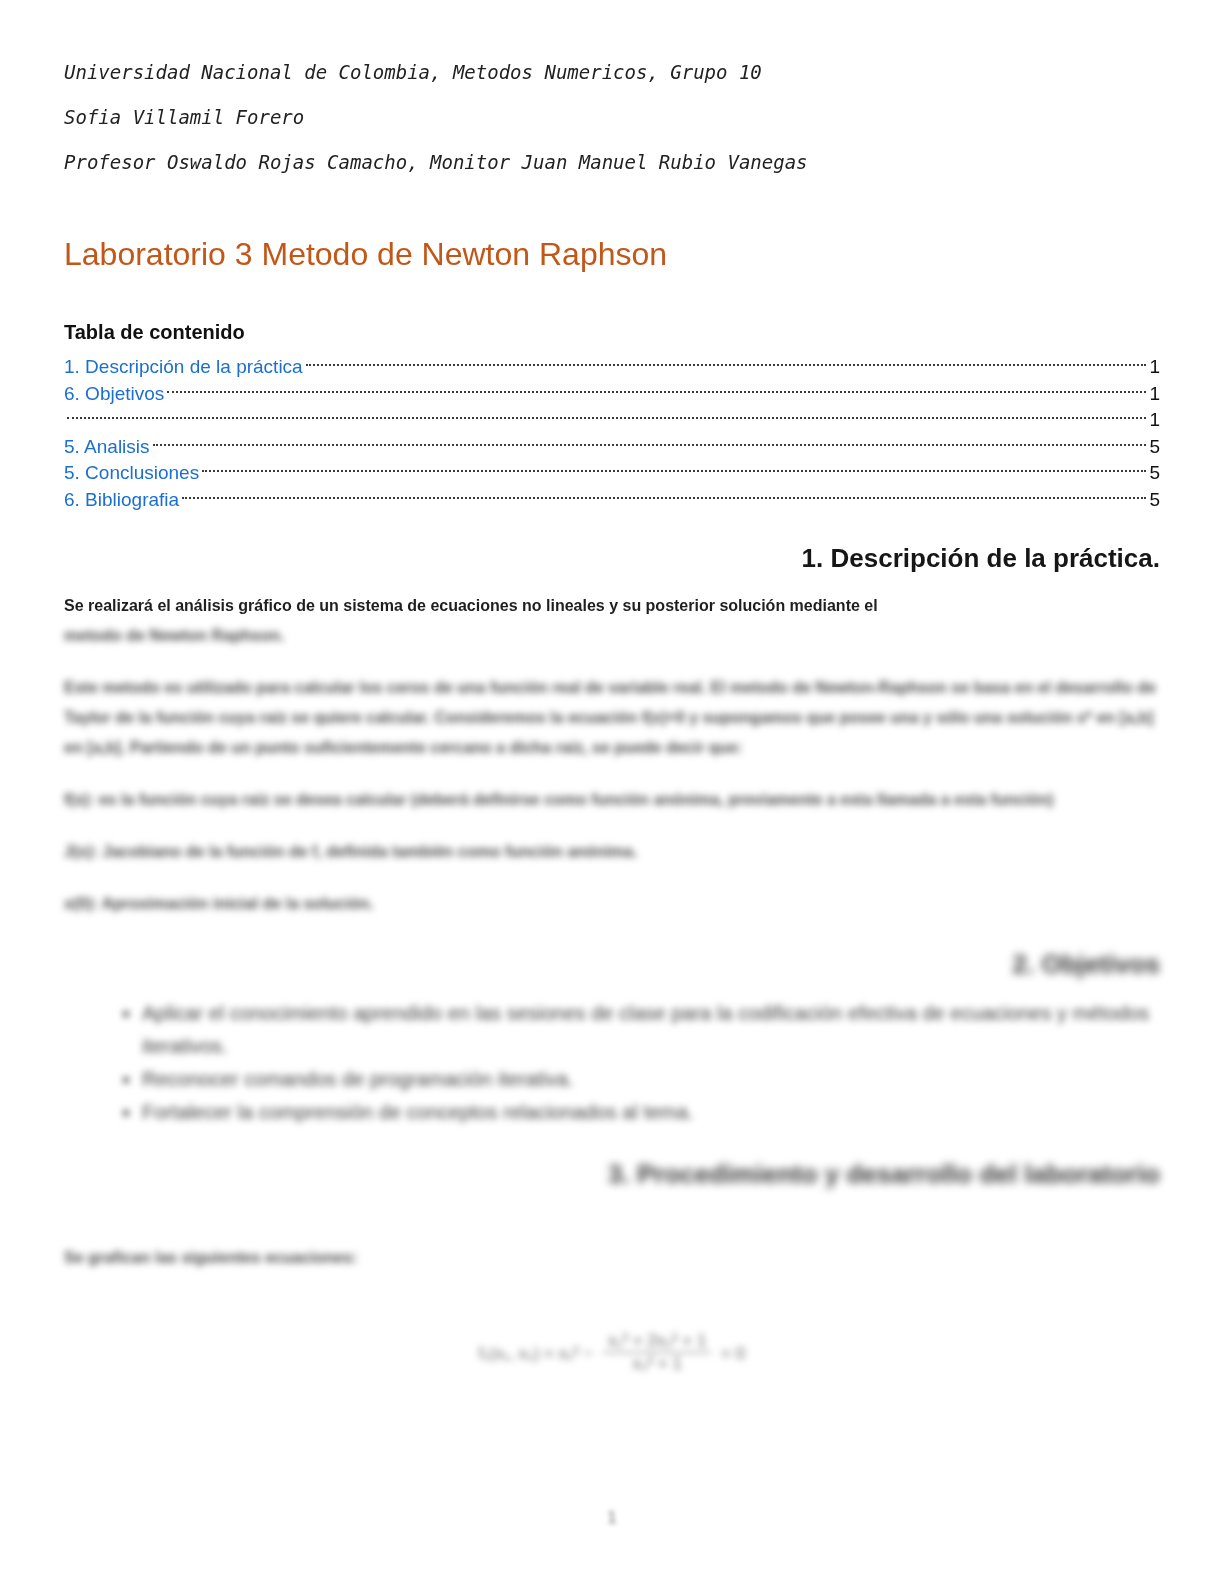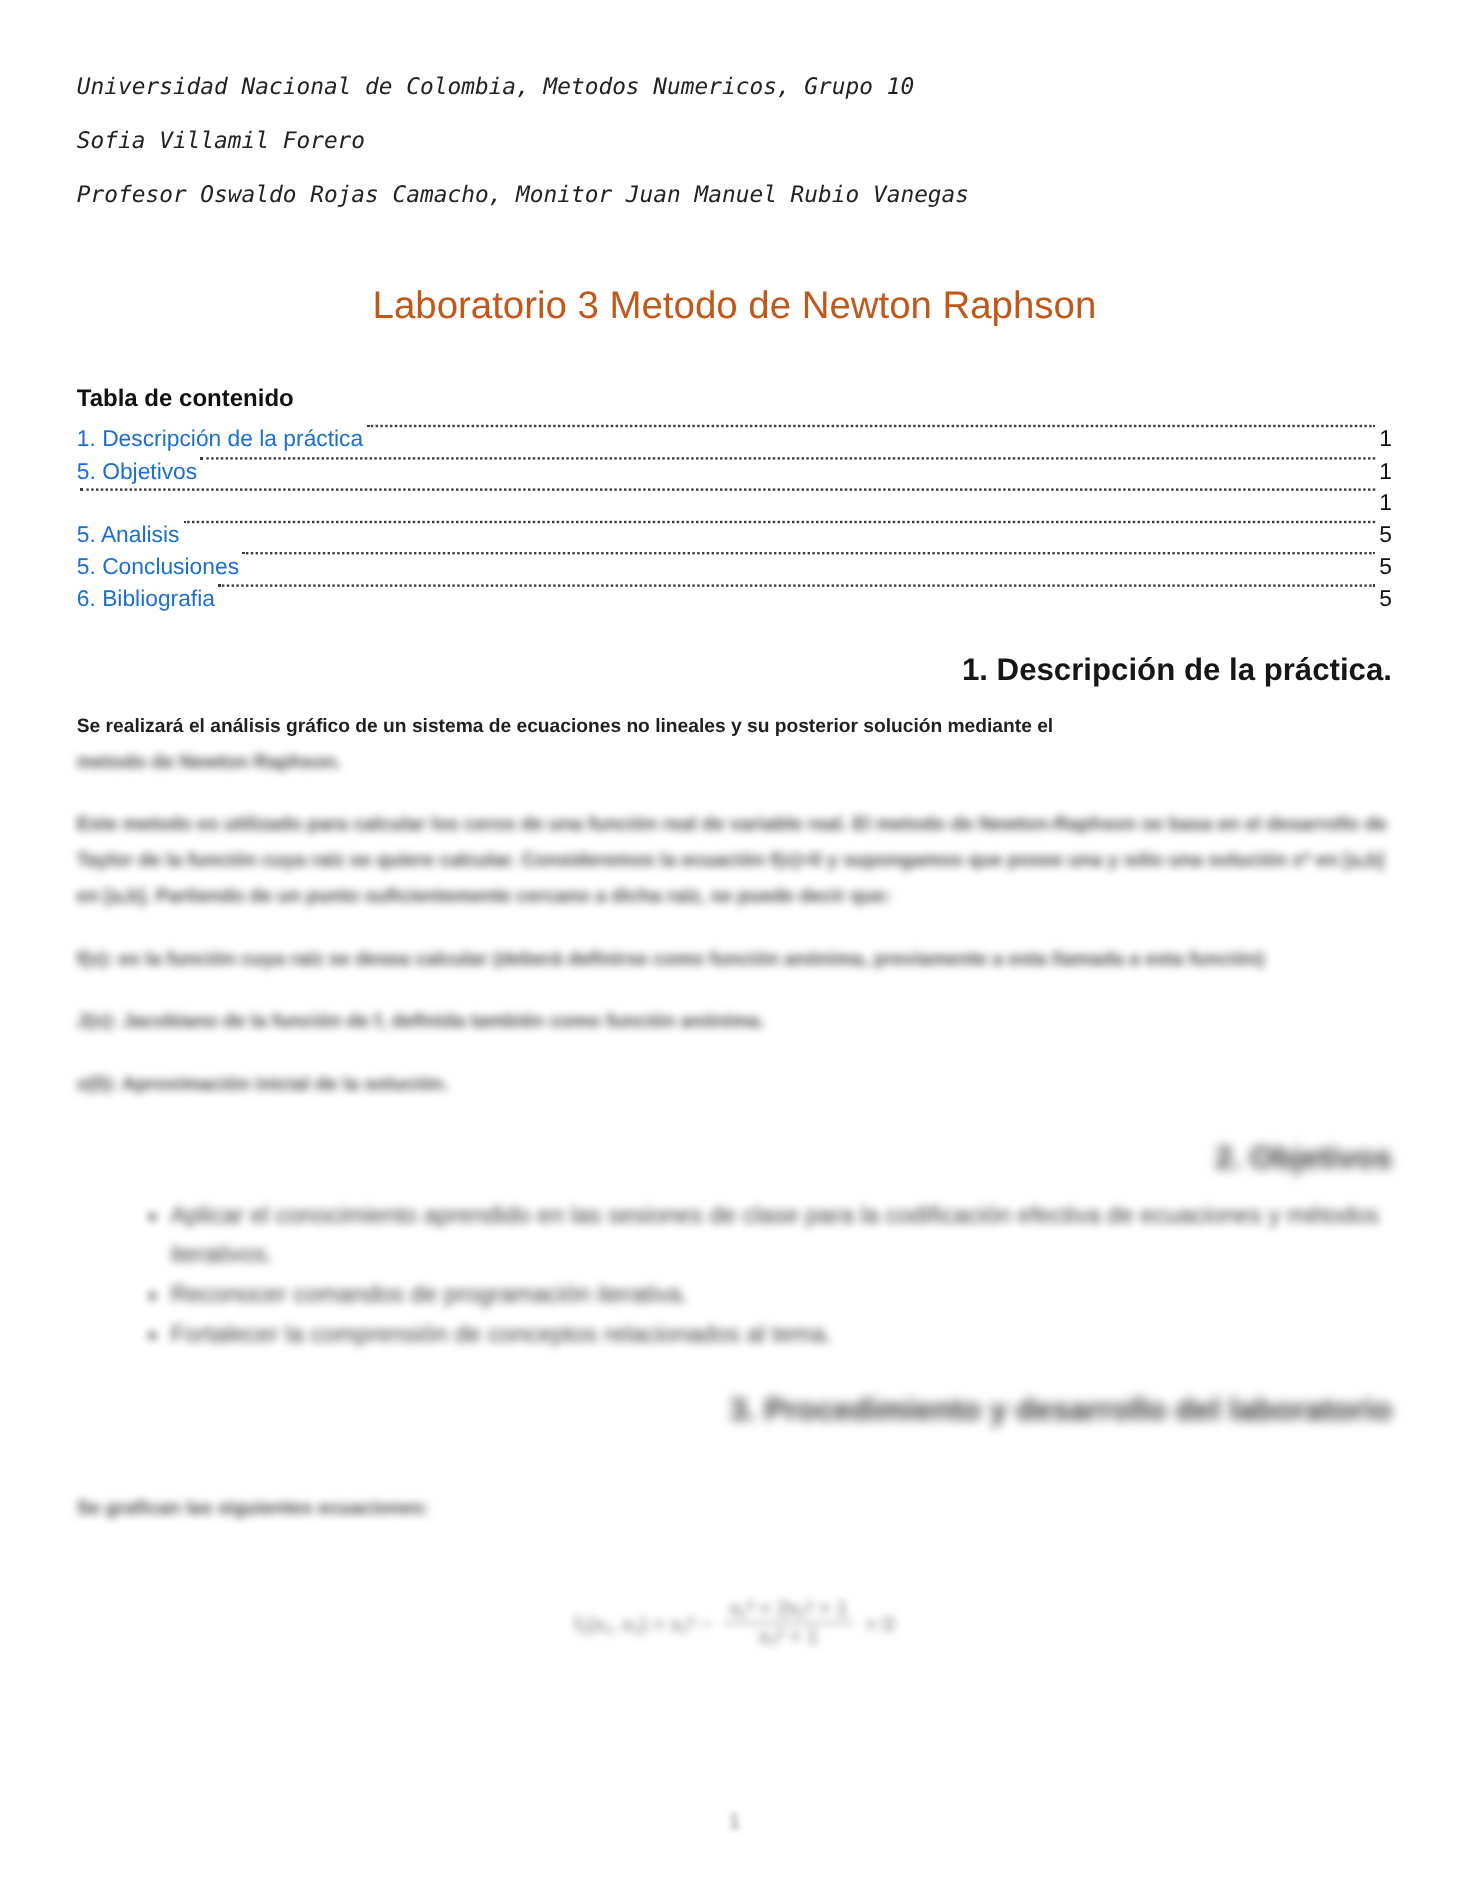--- a/index.html
+++ b/index.html
@@ -15,30 +15,29 @@
     color: #1b1b1b;
   }
 
   
   .meta { font-family: "DejaVu Sans Mono", monospace; font-style: italic; font-size: 19px; color: #222; }
   .meta div { line-height: 45px; white-space: nowrap; }
 
   
   .doc-title {
     margin: 48px 0 18px 0;
-    text-align: center;
     font-size: 32px;
     font-weight: 400;
     color: #c2571a;
     line-height: 42px;
   }
 
   
   .toc-heading { font-size: 20px; font-weight: 700; color: #111; line-height: 26px; margin-bottom: 9px; margin-top: 44px; }
-  .toc-row { display: flex; align-items: flex-start; font-size: 19px; line-height: 26.5px; }
+  .toc-row { display: flex; align-items: center; font-size: 19px; line-height: 26.5px; }
   .toc-link { color: #1b6fd1; white-space: nowrap; cursor: pointer; text-decoration: none; }
   .toc-leader { flex: 1 1 auto; border-bottom: 2px dotted #3a3a3a; margin: 0 3px 4px 3px; min-width: 20px; }
   .toc-page { color: #111; white-space: nowrap; }
 
   
   .sec-heading { font-size: 26px; font-weight: 700; color: #161616; line-height: 34px; margin: 28px 0 16px 0; text-align: right; }
 
   
   .para { font-size: 16px; line-height: 30px; margin: 0 0 22px 0; color: #1f1f1f; font-weight: bold; }
 
@@ -78,21 +77,21 @@
 
   <div class="toc">
     <div class="toc-heading">Tabla de contenido</div>
 
     <div class="toc-row">
       <span class="toc-link">1. Descripción de la práctica</span>
       <span class="toc-leader"></span>
       <span class="toc-page">1</span>
     </div>
     <div class="toc-row">
-      <span class="toc-link">5. Objetivos</span>
+      <span class="toc-link">6. Objetivos</span>
       <span class="toc-leader"></span>
       <span class="toc-page">1</span>
     </div>
     <div class="toc-row">
       <span class="toc-leader"></span>
       <span class="toc-page">1</span>
     </div>
     <div class="toc-row">
       <span class="toc-link">5. Analisis</span>
       <span class="toc-leader"></span>

